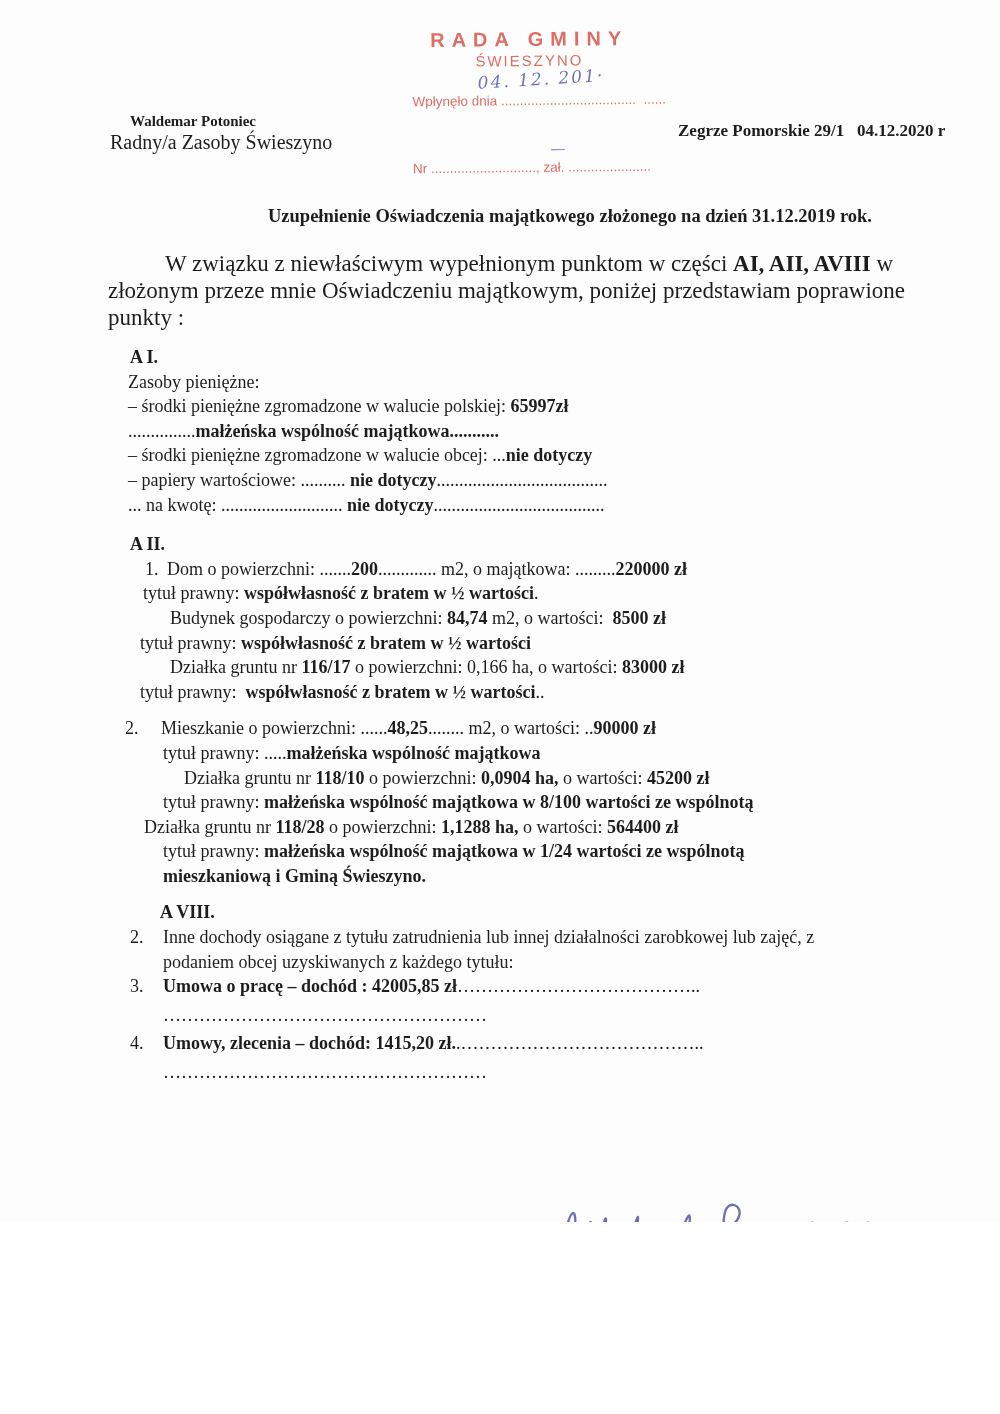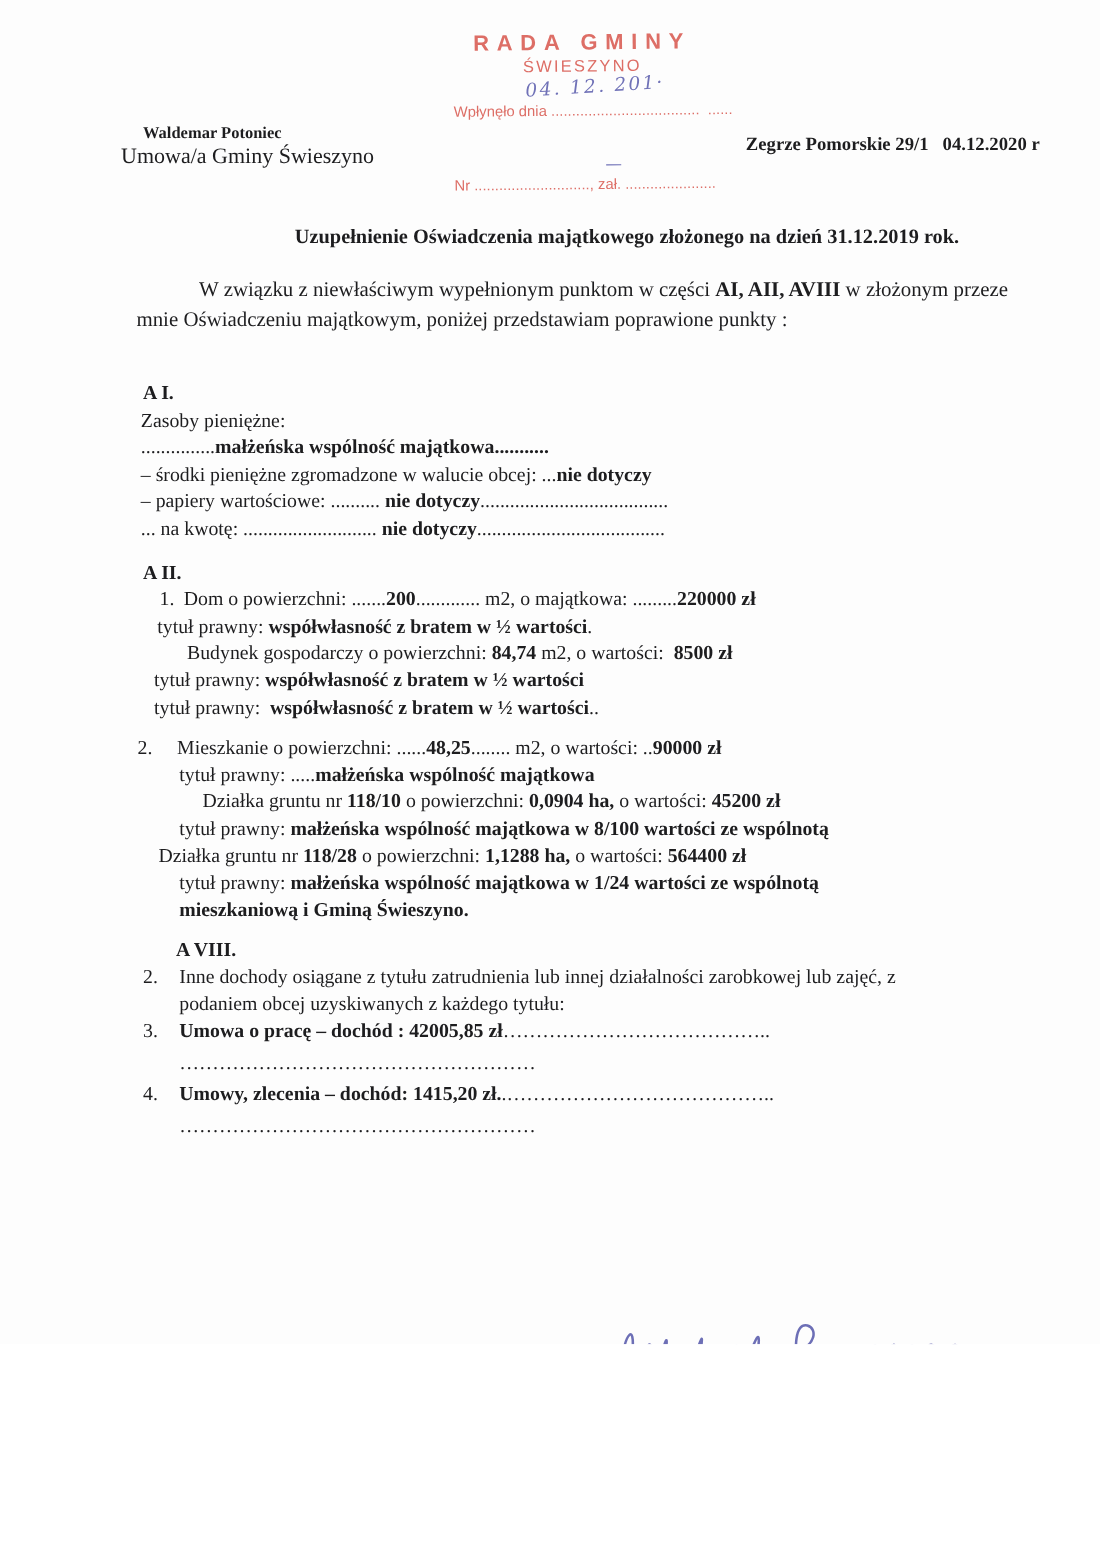--- a/index.html
+++ b/index.html
@@ -21,21 +21,21 @@
              font-family:"DejaVu Serif", serif;font-size:15px;}
 
   .hdr-left{position:absolute;left:110px;top:113px;}
   .hdr-left .name{font-weight:bold;font-size:15px;margin-left:20px;white-space:pre;}
   .hdr-left .role{font-size:20px;margin-top:1px;white-space:pre;}
   .hdr-right{position:absolute;left:678px;top:121px;font-weight:bold;font-size:17px;white-space:pre;}
 
   .doc-title{position:absolute;left:165px;top:206px;width:810px;text-align:center;
              font-weight:bold;font-size:18.5px;white-space:pre;}
 
-  .intro{position:absolute;left:124px;top:250px;width:818px;font-size:19px;
+  .intro{position:absolute;left:108px;top:250px;width:818px;font-size:23px;
          line-height:27px;text-indent:57px;}
 
   .docbody{position:absolute;left:110px;top:345px;width:840px;font-size:18px;}
   .line{line-height:24.6px;white-space:pre;}
   .b{font-weight:bold;}
   .num{display:inline-block;}
 
   .sig-area{position:absolute;left:545px;top:1196px;width:366px;height:60px;}
   .sig-dots{position:absolute;left:0;top:26px;width:364px;height:26px;
             border-bottom:3px dotted #1b1b1b;}
@@ -56,40 +56,42 @@
       <span class="hand-date">04. 12. 201·</span>
     </div>
     <div class="l4">
       <span>Nr ............................, zał. ......................</span>
       <span class="hand-dash">—</span>
     </div>
   </div>
 
   <div class="hdr-left">
     <div class="name">Waldemar Potoniec</div>
-    <div class="role">Umowa/a Gminy Świeszyno</div>
+    <div class="role">Radny/a Zasoby Świeszyno</div>
   </div>
   <div class="hdr-right">Zegrze Pomorskie 29/1   04.12.2020 r</div>
 
   <div class="doc-title">Uzupełnienie Oświadczenia majątkowego złożonego na dzień 31.12.2019 rok.</div>
 
   <div class="intro"><span>W związku z niewłaściwym wypełnionym punktom w części </span><span class="b">AI, AII, AVIII</span><span> w złożonym przeze mnie Oświadczeniu majątkowym, poniżej przedstawiam poprawione  punkty :</span></div>
 
   <div class="docbody">
       <div class="line" style="margin-left: 20px;"><span class="b">A I.</span></div>
       <div class="line" style="margin-left: 18px;"><span>Zasoby pieniężne:</span></div>
+      <div class="line" style="margin-left: 18px;"><span>– środki pieniężne zgromadzone w walucie polskiej: </span><span class="b">65997zł</span></div>
       <div class="line" style="margin-left: 18px;"><span>...............</span><span class="b">małżeńska wspólność majątkowa...........</span></div>
       <div class="line" style="margin-left: 18px;"><span>– środki pieniężne zgromadzone w walucie obcej: ...</span><span class="b">nie dotyczy</span></div>
       <div class="line" style="margin-left: 18px;"><span>– papiery wartościowe: .......... </span><span class="b">nie dotyczy</span><span>......................................</span></div>
       <div class="line" style="margin-left: 18px;"><span>... na kwotę: ........................... </span><span class="b">nie dotyczy</span><span>......................................</span></div>
       <div class="line" style="margin-left: 20px; margin-top: 15px;"><span class="b">A II.</span></div>
       <div class="line" style="margin-left: 35px;"><span class="num" style="width: 22px;">1.</span><span>Dom o powierzchni: .......</span><span class="b">200</span><span>............. m2, o majątkowa: .........</span><span class="b">220000 zł</span></div>
       <div class="line" style="margin-left: 33px;"><span>tytuł prawny: </span><span class="b">współwłasność z bratem w ½ wartości</span><span>.</span></div>
       <div class="line" style="margin-left: 60px;"><span>Budynek gospodarczy o powierzchni: </span><span class="b">84,74</span><span> m2, o wartości:  </span><span class="b">8500 zł</span></div>
       <div class="line" style="margin-left: 30px;"><span>tytuł prawny: </span><span class="b">współwłasność z bratem w ½ wartości</span></div>
+      <div class="line" style="margin-left: 60px;"><span>Działka gruntu nr </span><span class="b">116/17</span><span> o powierzchni: 0,166 ha, o wartości: </span><span class="b">83000 zł</span></div>
       <div class="line" style="margin-left: 30px;"><span>tytuł prawny:  </span><span class="b">współwłasność z bratem w ½ wartości</span><span>..</span></div>
       <div class="line" style="margin-left: 15px; margin-top: 12px;"><span class="num" style="width: 36px;">2.</span><span>Mieszkanie o powierzchni: ......</span><span class="b">48,25</span><span>........ m2, o wartości: ..</span><span class="b">90000 zł</span></div>
       <div class="line" style="margin-left: 53px;"><span>tytuł prawny: .....</span><span class="b">małżeńska wspólność majątkowa</span></div>
       <div class="line" style="margin-left: 74px;"><span>Działka gruntu nr </span><span class="b">118/10</span><span> o powierzchni: </span><span class="b">0,0904 ha,</span><span> o wartości: </span><span class="b">45200 zł</span></div>
       <div class="line" style="margin-left: 53px;"><span>tytuł prawny: </span><span class="b">małżeńska wspólność majątkowa w 8/100 wartości ze wspólnotą</span></div>
       <div class="line" style="margin-left: 34px;"><span>Działka gruntu nr </span><span class="b">118/28</span><span> o powierzchni: </span><span class="b">1,1288 ha,</span><span> o wartości: </span><span class="b">564400 zł</span></div>
       <div class="line" style="margin-left: 53px;"><span>tytuł prawny: </span><span class="b">małżeńska wspólność majątkowa w 1/24 wartości ze wspólnotą</span></div>
       <div class="line" style="margin-left: 53px;"><span class="b">mieszkaniową i Gminą Świeszyno.</span></div>
       <div class="line" style="margin-left: 50px; margin-top: 12px;"><span class="b">A VIII.</span></div>
       <div class="line" style="margin-left: 20px;"><span class="num" style="width: 33px;">2.</span><span>Inne dochody osiągane z tytułu zatrudnienia lub innej działalności zarobkowej lub zajęć, z</span></div>

